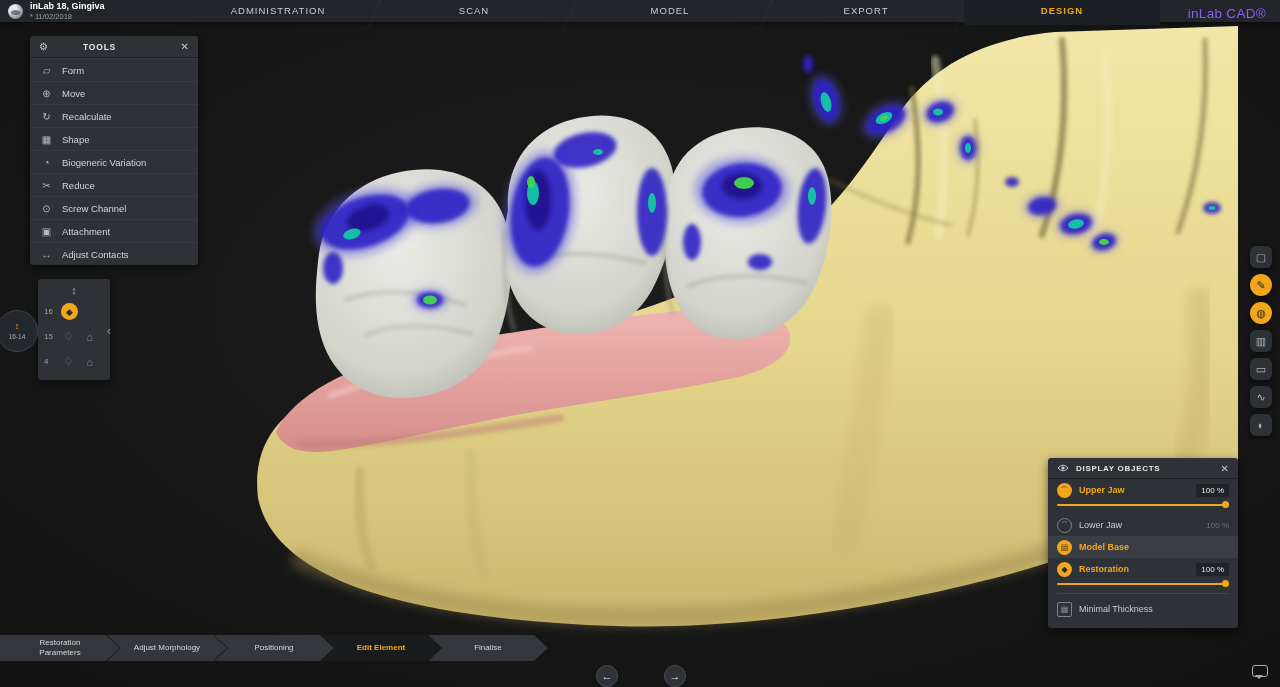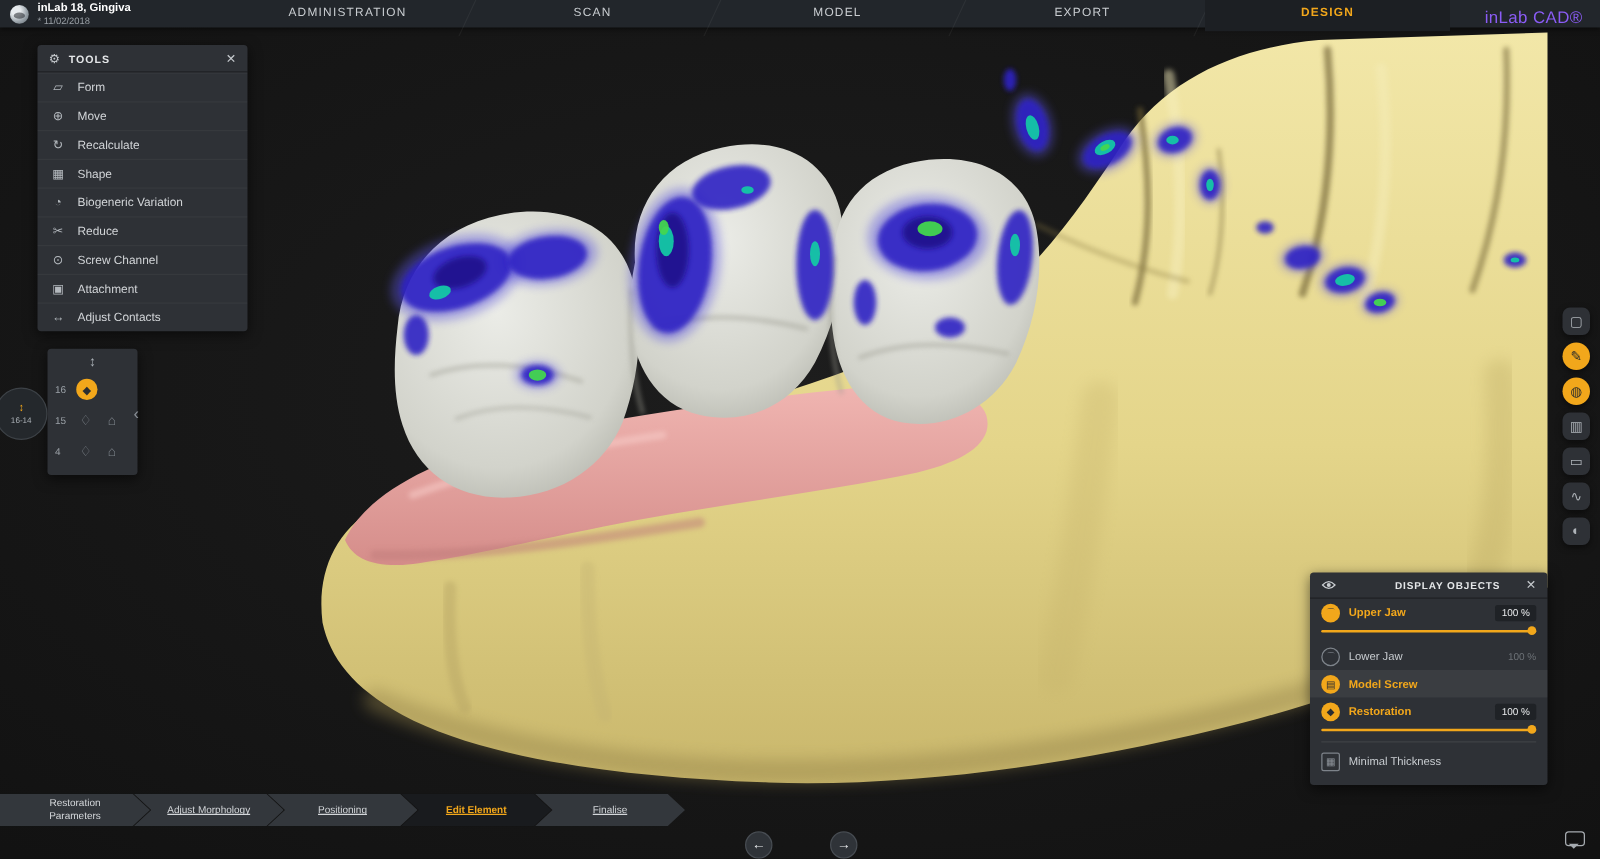--- a/index.html
+++ b/index.html
@@ -37,21 +37,21 @@
     font-size:13.5px; letter-spacing:.3px; font-weight:500; }
 
   
   .panel { background:#2e3136; border-radius:3px; box-shadow:0 3px 10px rgba(0,0,0,.55); }
 
   
   .tools-panel { position:absolute; left:30px; top:36px; width:168px; z-index:5; }
   .tp-header { display:flex; align-items:center; gap:7px; height:22px; padding:0 9px;
     border-bottom:1px solid rgba(0,0,0,.35); }
   .tp-header .hd-ic { font-size:10px; color:#c3c7cb; }
-  .tp-title { font-size:8.5px; font-weight:700; letter-spacing:.8px; color:#e4e6e8; }
+  .tp-title { font-size:8.5px; font-weight:700; letter-spacing:.8px; color:#e4e6e8;margin-left:28px; }
   .tp-close { margin-left:auto; font-size:10px; color:#c3c7cb; cursor:pointer; }
   .tool-row { display:flex; align-items:center; gap:9px; height:23px; padding:0 10px;
     border-top:1px solid rgba(255,255,255,.04); cursor:pointer; }
   .tool-row:first-of-type { border-top:none; }
   .tool-ic { width:13px; font-size:10px; color:#b4b9be; text-align:center; }
   .tool-label { font-size:9.5px; color:#d2d5d8;text-align:center; }
 
   
   .tooth-panel { position:absolute; left:38px; top:279px; width:72px; padding:5px 6px 6px; z-index:5; }
   .tp-head-ic { text-align:center; font-size:11px; color:#aab0b6; margin-bottom:3px; }
@@ -74,21 +74,21 @@
     gap:6px; z-index:5; }
   .rr-btn { width:22px; height:22px; border-radius:6px; background:#2e3136; color:#aeb3b8;
     font-size:11px; display:flex; align-items:center; justify-content:center; cursor:pointer;
     box-shadow:0 2px 5px rgba(0,0,0,.5); }
   .rr-btn.active { border-radius:50%; background:#f2a71b; color:#26292c; }
 
   
   .dobj-panel { position:absolute; right:42px; top:458px; width:190px; padding-bottom:8px; z-index:5; }
   .do-header { display:flex; align-items:center; gap:7px; height:21px; padding:0 9px;
     border-bottom:1px solid rgba(0,0,0,.35); }
-  .do-title { font-size:8px; font-weight:700; letter-spacing:.7px; color:#e4e6e8;margin-left:40px; }
+  .do-title { font-size:8px; font-weight:700; letter-spacing:.7px; color:#e4e6e8; }
   .do-close { margin-left:auto; font-size:10px; color:#c3c7cb; cursor:pointer; }
   .dro-row { display:flex; align-items:center; gap:7px; min-height:22px; padding:2px 9px; cursor:pointer; }
   .dro-row.highlight { background:rgba(255,255,255,.06); }
   .dro-ic { width:15px; height:15px; border-radius:50%; flex:0 0 auto; font-size:8px;
     display:flex; align-items:center; justify-content:center; }
   .dro-ic.on { background:#f2a71b; color:#2a2d31; }
   .dro-ic.off { border:1px solid #7d838a; color:#8d939a; background:transparent; }
   .dro-ic.square { border-radius:2px; border:1px solid #7d838a; color:#8d939a; }
   .dro-label { flex:1; font-size:9px; color:#c9cdd1; line-height:1.15; }
   .dro-label.on { color:#f2a71b; font-weight:700; }
@@ -102,21 +102,21 @@
     background:#f2a71b; }
   .do-sep { height:1px; background:rgba(255,255,255,.08); margin:4px 9px; }
   .mt-label { width:60px; }
 
   
   .phase-bar { position:absolute; left:0; bottom:26px; height:26px; display:flex; z-index:6; }
   .phase { width:120px; height:26px; display:flex; align-items:center; justify-content:center;
     text-align:center; font-size:8px; line-height:1.2; color:#d4d7da; background:#33373c;
     padding:0 20px; cursor:pointer;
     clip-path:polygon(0 0, calc(100% - 14px) 0, 100% 50%, calc(100% - 14px) 100%, 0 100%, 14px 50%); }
-  .phase + .phase { margin-left:-13px;text-decoration:underline; }
+  .phase + .phase { margin-left:-13px; }
   .phase.first { clip-path:polygon(0 0, calc(100% - 14px) 0, 100% 50%, calc(100% - 14px) 100%, 0 100%); }
   .phase.active { background:#191b1e; color:#f2a71b; font-weight:700; }
 
   
   .circle-btn { position:absolute; top:665px; width:22px; height:22px; border-radius:50%;
     background:#2f3338; border:1px solid #474c52; color:#e8eaec; font-size:11px;
     display:flex; align-items:center; justify-content:center; cursor:pointer; z-index:6; }
   #prev-btn { left:596px; } #next-btn { left:664px; }
   .chat-icon { position:absolute; right:12px; bottom:10px; width:16px; height:12px;
     border:1.5px solid #a6abb0; border-radius:3px; z-index:6; cursor:pointer; }
@@ -394,21 +394,21 @@
     </div>
 
     <div class="dro-row">
       <span class="dro-ic off">⌒</span>
       <span class="dro-label">Lower Jaw</span>
       <span class="dro-val dim">100 %</span>
     </div>
 
     <div class="dro-row highlight">
       <span class="dro-ic on">▤</span>
-      <span class="dro-label on">Model Screw</span>
+      <span class="dro-label on">Model Base</span>
     </div>
 
     <div class="dro-row">
       <span class="dro-ic on">◆</span>
       <span class="dro-label on">Restoration</span>
       <span class="dro-val chip">100 %</span>
     </div>
     <div class="slider">
       <div class="track"></div>
       <div class="thumb"></div>

